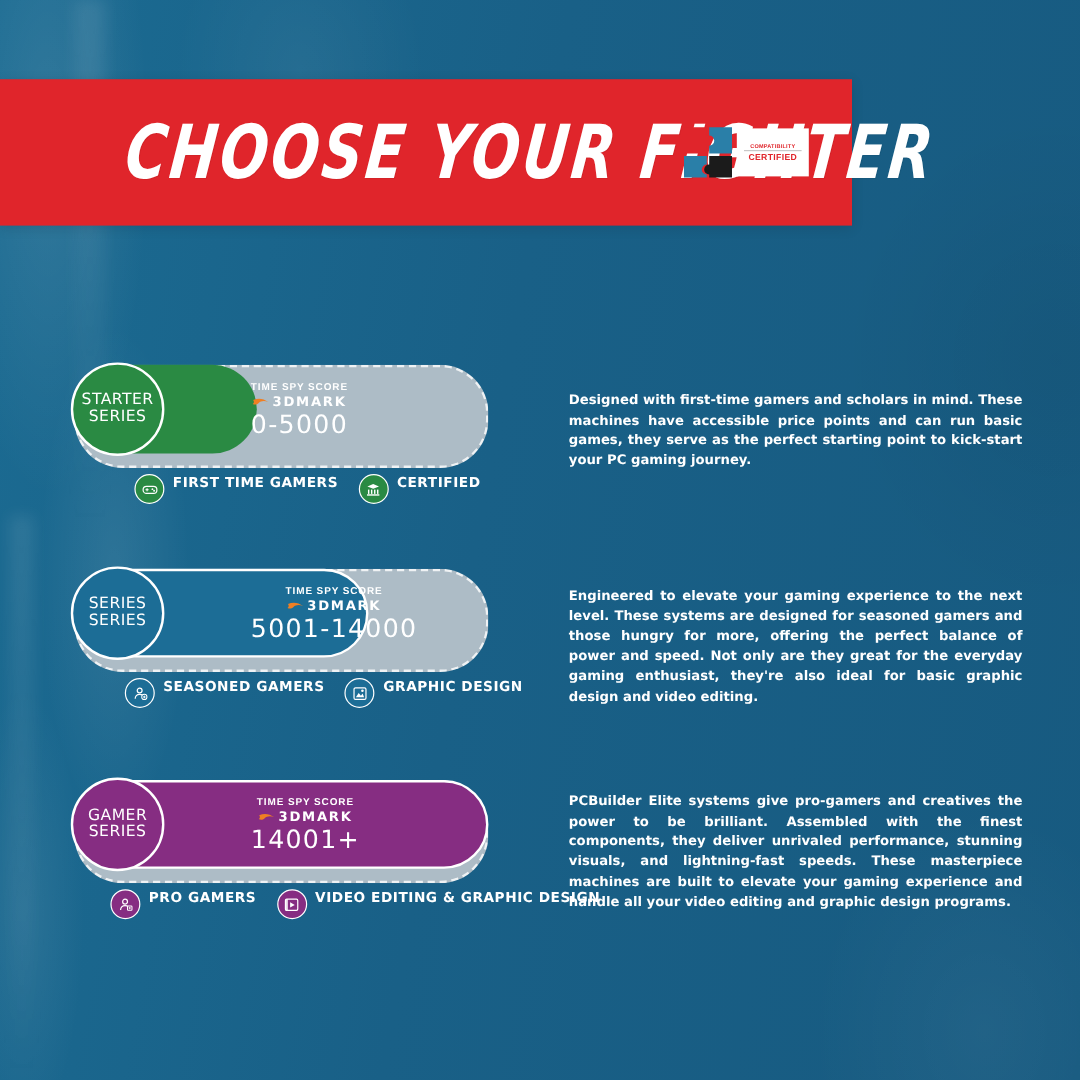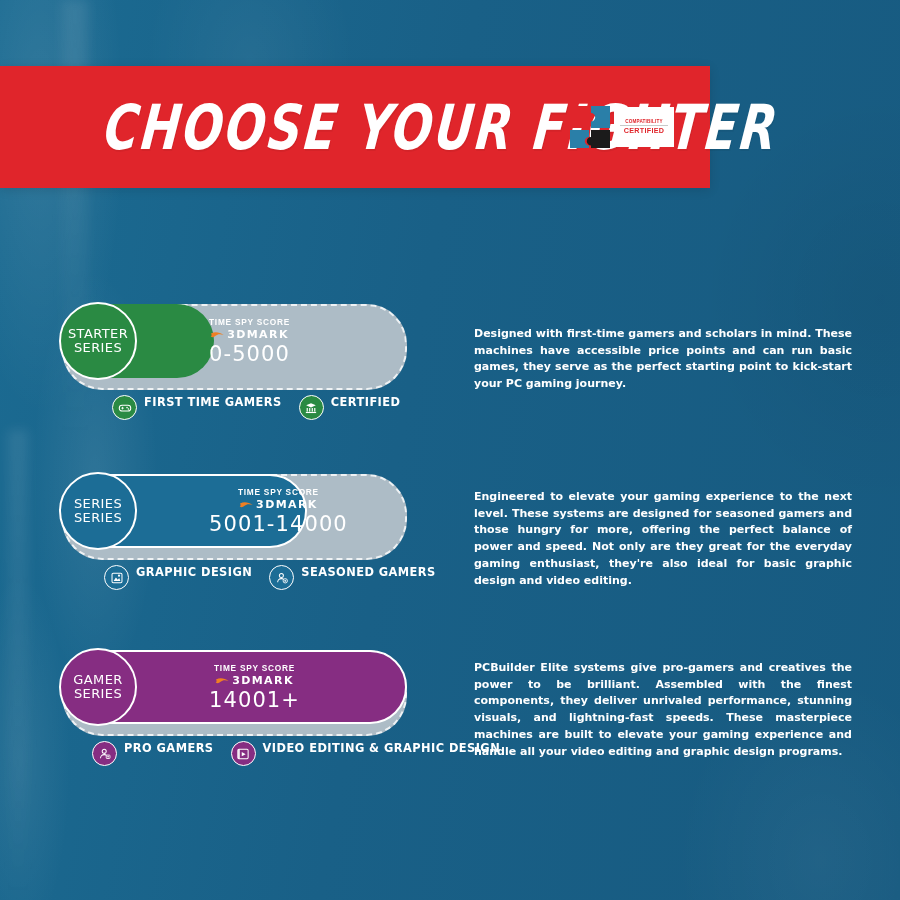--- a/index.html
+++ b/index.html
@@ -235,37 +235,37 @@
     </div>
     <div class="series-badge" style="background:#1c6d96;">
       <span>SERIES</span>
       <span>SERIES</span>
     </div>
   </div>
   <div class="tags" style="left:104px;top:91px;">
     <div class="tag">
       <div class="tag-icon" style="background:#1c6d96;">
         <svg viewBox="0 0 18 18" width="14" height="14">
-          <rect x="2.6" y="2.8" width="12.8" height="12.4" rx="1.6" fill="none" stroke="#fff" stroke-width="1.3"></rect>
-          <path d="M4.6 12.8 L7.6 8.4 L10 11.2 L11.8 9 L13.4 12.8 Z" fill="#fff"></path>
-          <circle cx="11.6" cy="6" r="1.4" fill="#fff"></circle>
-        </svg>
-      </div>
-      <div class="tag-label">GRAPHIC DESIGN</div>
-    </div>
-    <div class="tag">
-      <div class="tag-icon" style="background:#1c6d96;">
-        <svg viewBox="0 0 18 18" width="14" height="14">
           <circle cx="8.2" cy="5.7" r="2.6" fill="none" stroke="#fff" stroke-width="1.3"></circle>
           <path d="M3.4 14.6 c0 -3 2.2 -4.8 4.8 -4.8 c2.6 0 4.8 1.8 4.8 4.8" fill="none" stroke="#fff" stroke-width="1.3"></path>
           <circle cx="13.2" cy="12.6" r="2.8" fill="#1c6d96" stroke="#fff" stroke-width="1.1"></circle>
           <path d="M11.8 12.6 h2.8 M13.2 11.2 v2.8" stroke="#fff" stroke-width="1"></path>
         </svg>
       </div>
       <div class="tag-label">SEASONED GAMERS</div>
+    </div>
+    <div class="tag">
+      <div class="tag-icon" style="background:#1c6d96;">
+        <svg viewBox="0 0 18 18" width="14" height="14">
+          <rect x="2.6" y="2.8" width="12.8" height="12.4" rx="1.6" fill="none" stroke="#fff" stroke-width="1.3"></rect>
+          <path d="M4.6 12.8 L7.6 8.4 L10 11.2 L11.8 9 L13.4 12.8 Z" fill="#fff"></path>
+          <circle cx="11.6" cy="6" r="1.4" fill="#fff"></circle>
+        </svg>
+      </div>
+      <div class="tag-label">GRAPHIC DESIGN</div>
     </div>
   </div>
 </div>
 <div class="desc desc-2">Engineered to elevate your gaming experience to the next level. These systems are designed for seasoned gamers and those hungry for more, offering the perfect balance of power and speed. Not only are they great for the everyday gaming enthusiast, they're also ideal for basic graphic design and video editing.</div>
 
 <div class="tier tier-3">
   <div class="pill-wrap">
     <div class="pill-track"></div>
     <div class="pill-fill outlined" style="width:100%;background:#862d82;"></div>
     <div class="score-block" style="left:147px;">

